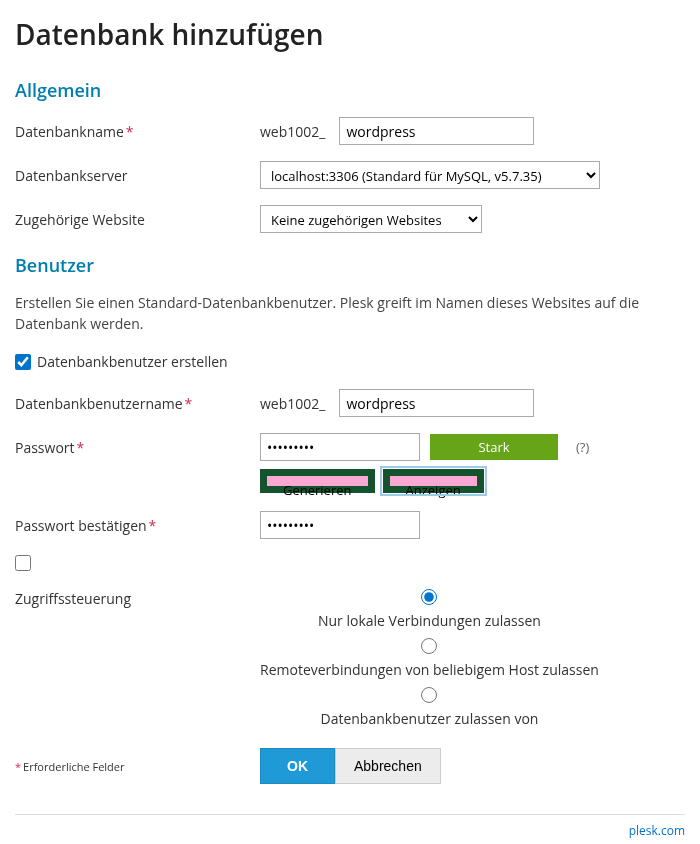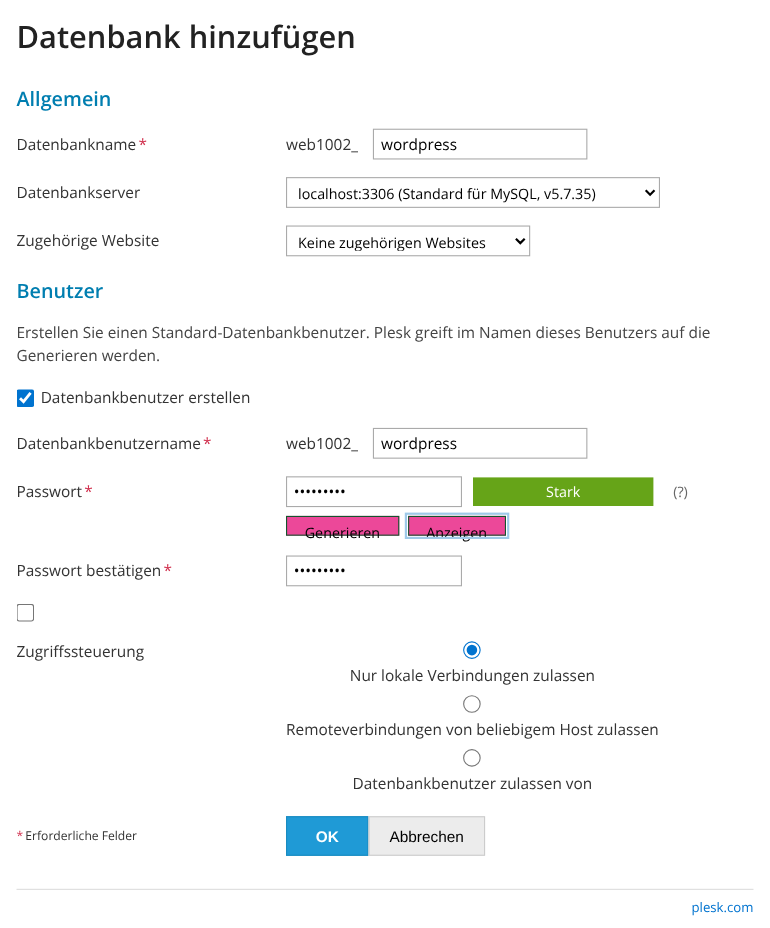--- a/index.html
+++ b/index.html
@@ -82,36 +82,36 @@
     input[type="checkbox"] {
       width: 16px;
       height: 16px;
       margin: 0;
     }
     .checkbox-blue {
       accent-color: #0073cf;
     }
     .strength-bar {
       display: inline-block;
-      width: 164px;
+      width: 128px;
       height: 26px;
       background: #66a418;
       color: #fff;
       text-align: center;
       line-height: 26px;
       font-size: 13px;
     }
     .help-link {
       color: #666;
       font-size: 13px;
       margin-left: 8px;
     }
     .btn {
-      border: 1px solid #14532d;
-      background: #ec4899;
+      border: 7px solid #14532d;
+      background: #f9a8d4;
       padding: 5px 16px;
       font-size: 13px;
       cursor: pointer;
       height: 18px;
       font-family: inherit;
     }
     .btn-focus {
       outline: 2px solid #9ec9e8;
       outline-offset: 1px;
     }
@@ -218,21 +218,21 @@
   <div class="form-label">Zugehörige Website</div>
   <div class="form-control">
     <select class="med">
       <option>Keine zugehörigen Websites</option>
     </select>
   </div>
 </div>
 
 <h2>Benutzer</h2>
 
-<p class="desc">Erstellen Sie einen Standard-Datenbankbenutzer. Plesk greift im Namen dieses Benutzers auf die Generieren werden.</p>
+<p class="desc">Erstellen Sie einen Standard-Datenbankbenutzer. Plesk greift im Namen dieses Websites auf die Datenbank werden.</p>
 
 <div class="checkbox-row">
   <input type="checkbox" class="checkbox-blue" checked="" style="">
   <span>Datenbankbenutzer erstellen</span>
 </div>
 
 <div class="form-row">
   <div class="form-label">
     <span>Datenbankbenutzername</span><span class="required">*</span>
   </div>

